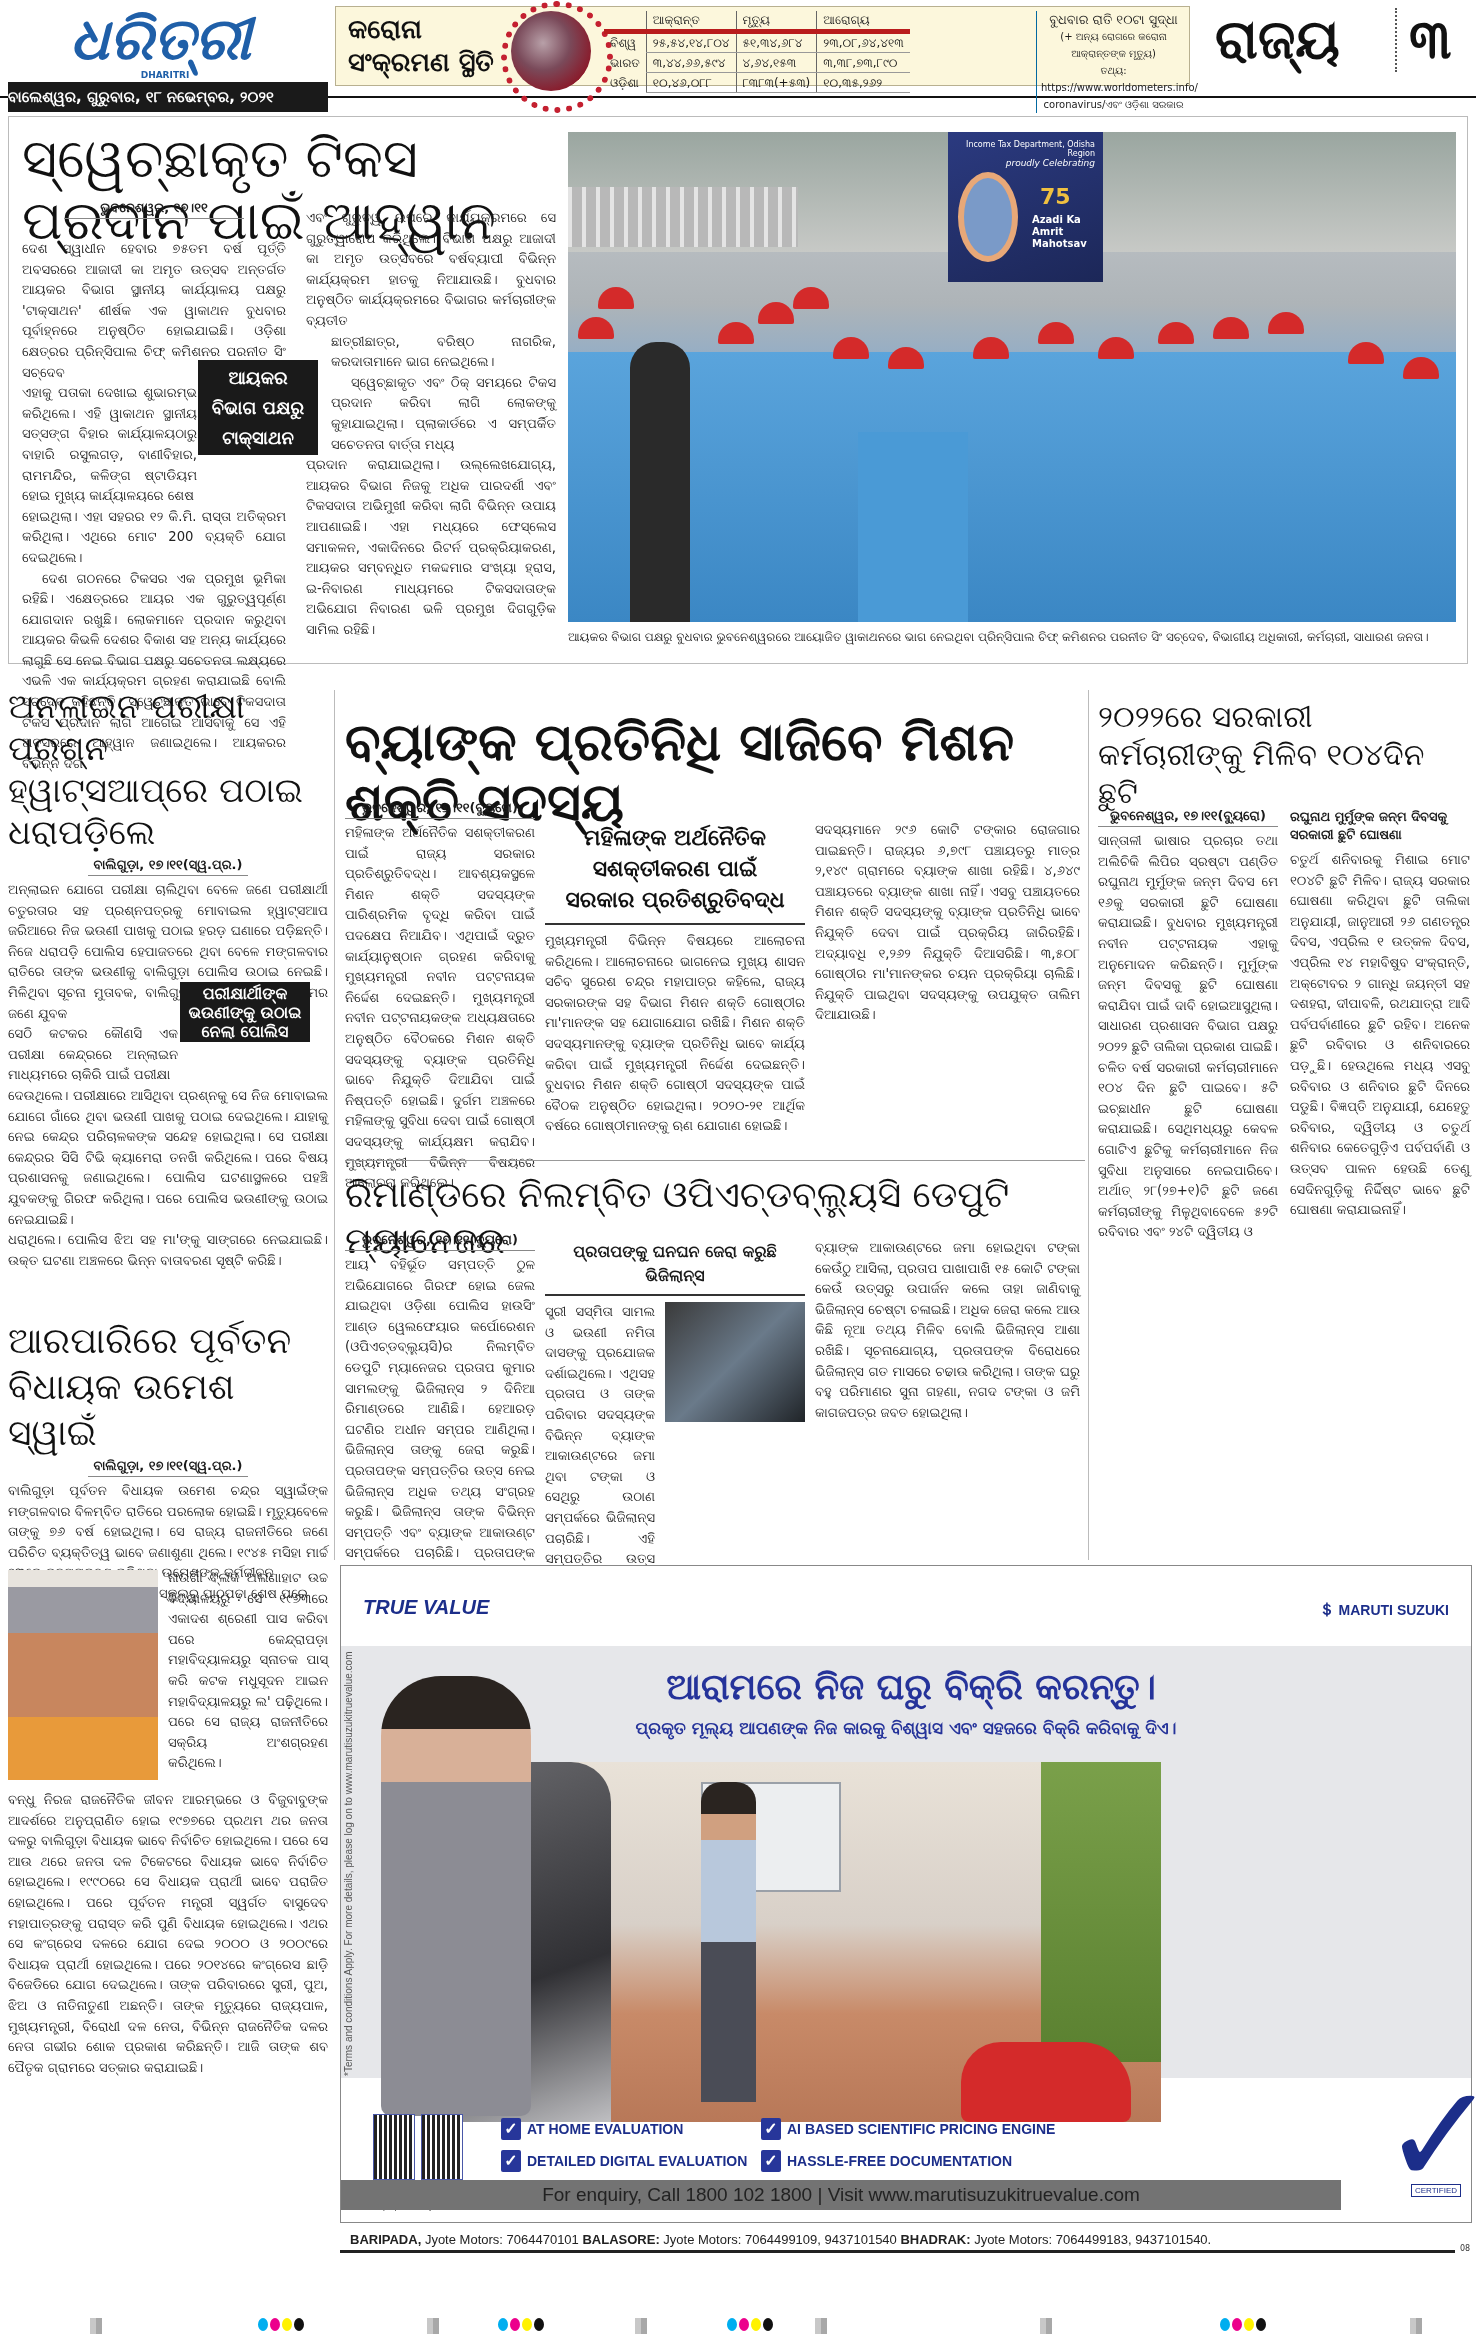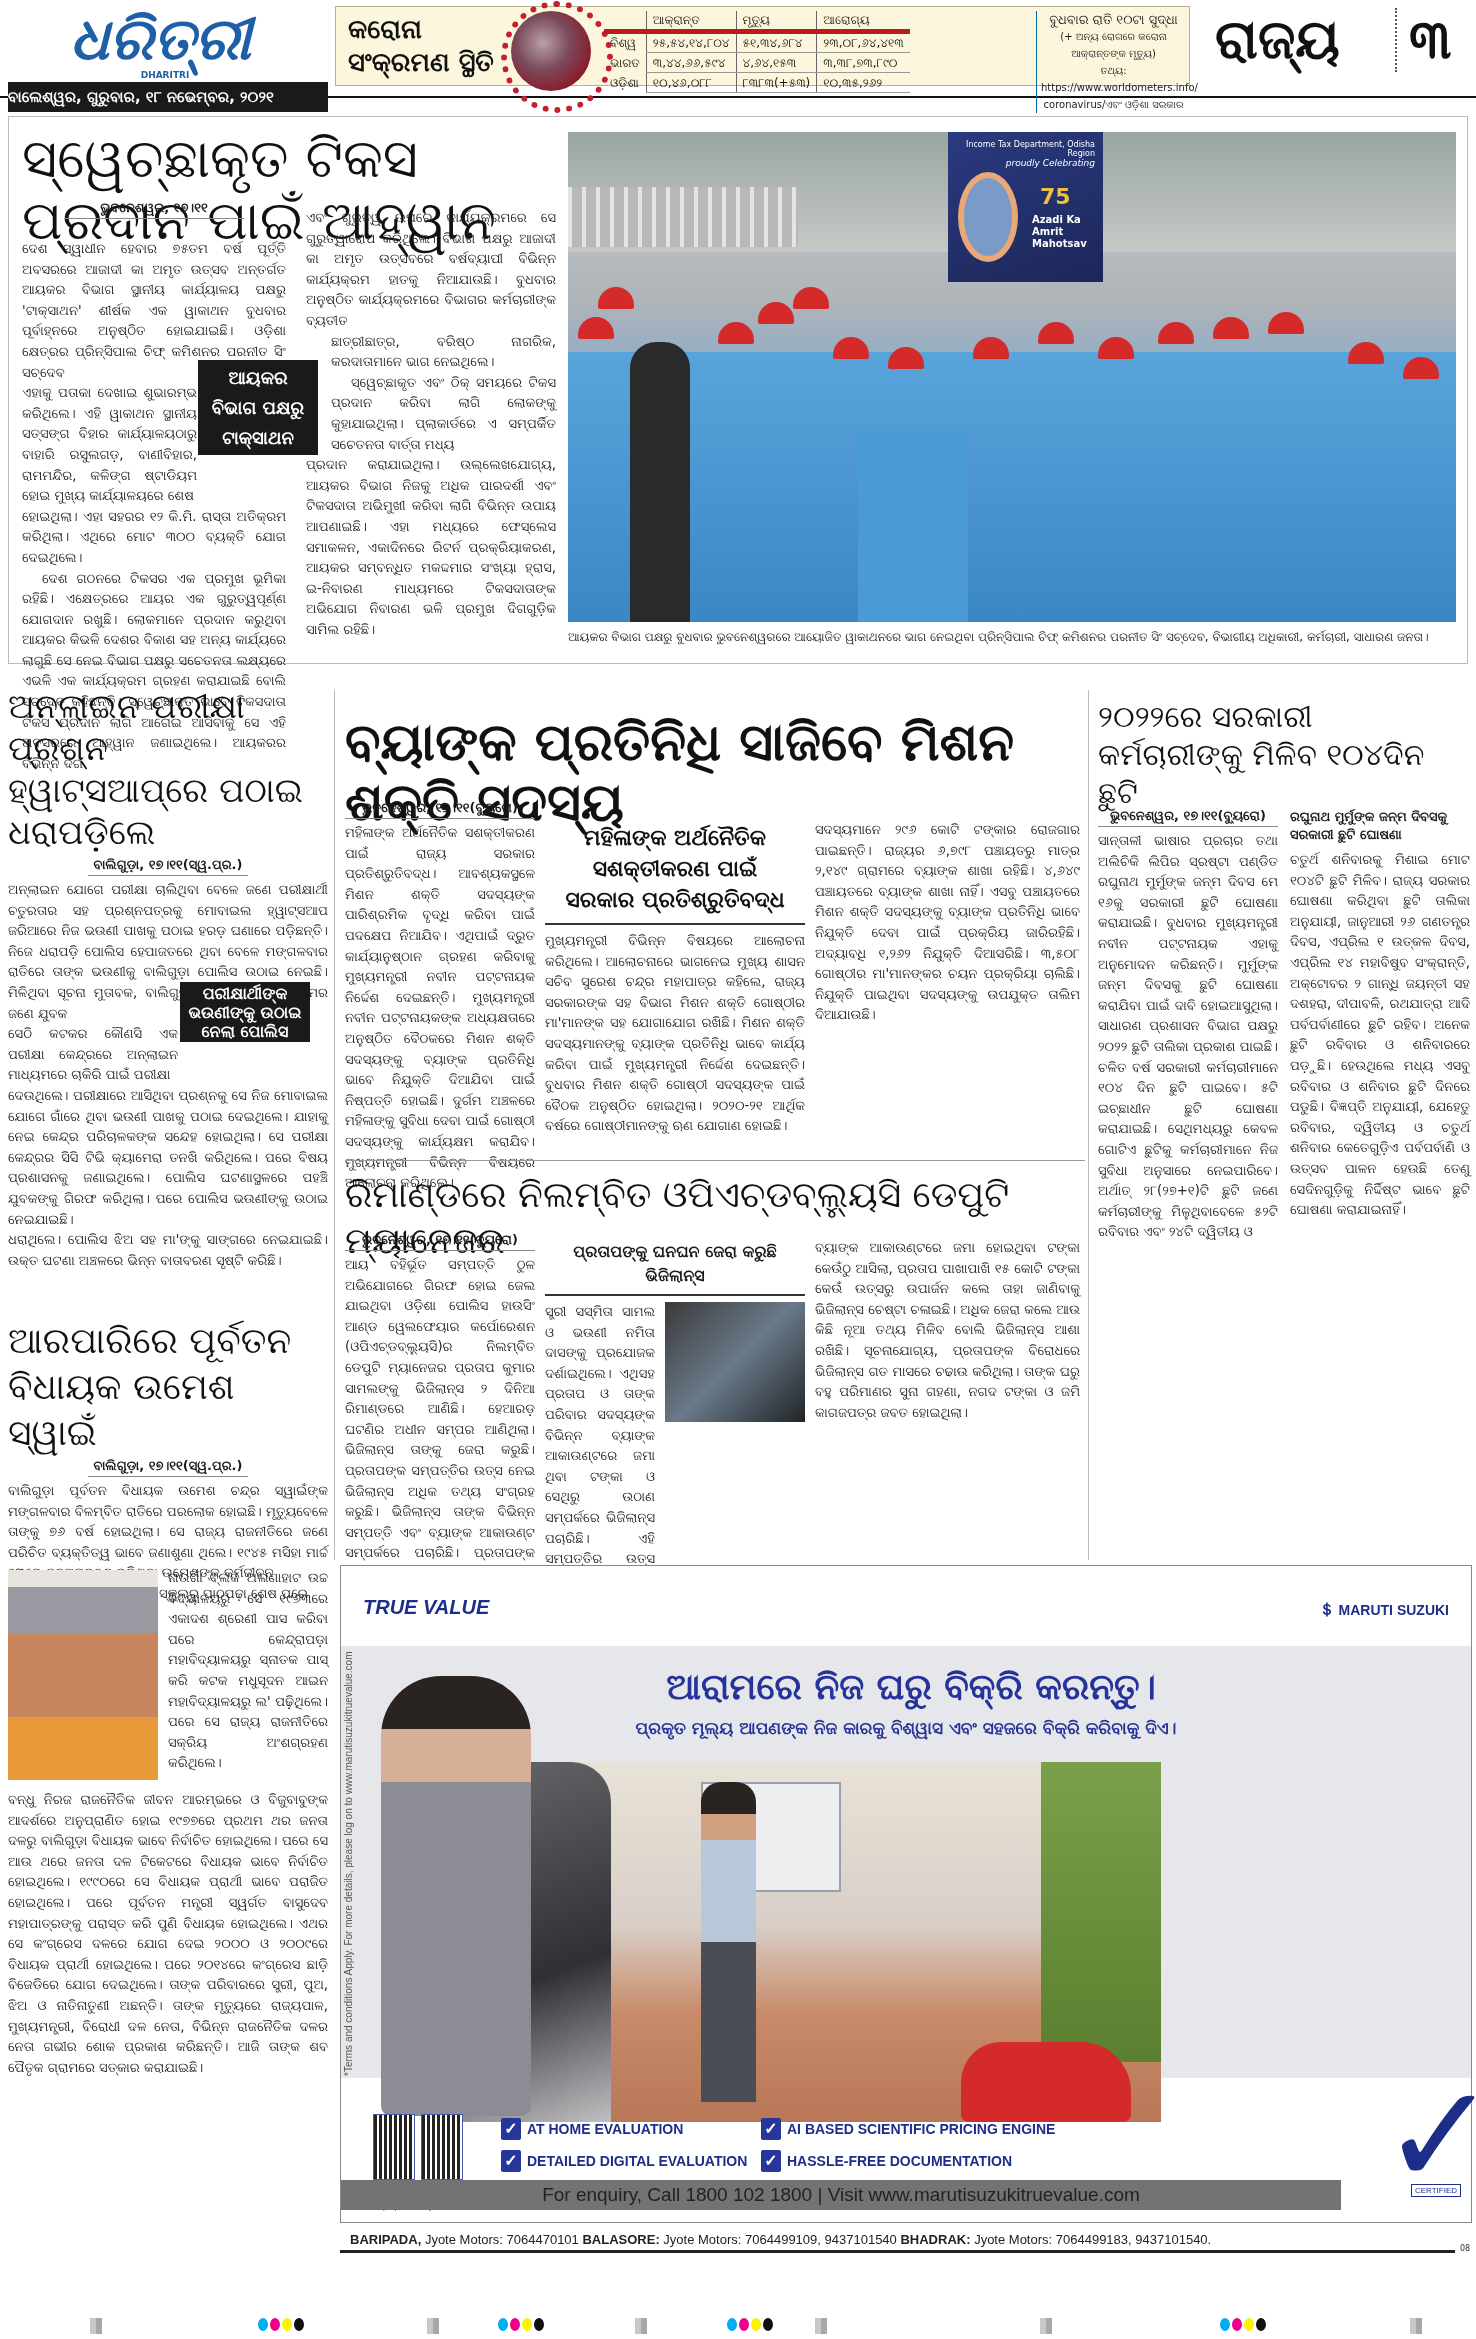--- a/index.html
+++ b/index.html
@@ -123,21 +123,21 @@
 <div class="abs section-title">ରାଜ୍ୟ</div>
 <div class="abs page-num">୩</div>
 
 <div class="abs lead-box"></div>
 <div class="abs lead-head h1">ସ୍ୱେଚ୍ଛାକୃତ ଟିକସ ପ୍ରଦାନ ପାଇଁ ଆହ୍ୱାନ</div>
 
 <div class="col" style="left:22px; top:200px; width:264px;">
   <div class="byline" style="width:180px; margin:0 auto 20px;">ଭୁବନେଶ୍ୱର, ୧୭।୧୧</div>
   <p class="body">ଦେଶ ସ୍ୱାଧୀନ ହେବାର ୭୫ତମ ବର୍ଷ ପୂର୍ତ୍ତି ଅବସରରେ ଆଜାଦୀ କା ଅମୃତ ଉତ୍ସବ ଅନ୍ତର୍ଗତ ଆୟକର ବିଭାଗ ସ୍ଥାନୀୟ କାର୍ଯ୍ୟାଳୟ ପକ୍ଷରୁ 'ଟାକ୍ସାଥନ' ଶୀର୍ଷକ ଏକ ୱାକାଥନ ବୁଧବାର ପୂର୍ବାହ୍ନରେ ଅନୁଷ୍ଠିତ ହୋଇଯାଇଛି। ଓଡ଼ିଶା କ୍ଷେତ୍ରର ପ୍ରିନ୍ସିପାଲ ଚିଫ୍ କମିଶନର ପରନୀତ ସିଂ ସଚ୍ଦେବ</p>
   <p class="body" style="width:175px;">ଏହାକୁ ପତାକା ଦେଖାଇ ଶୁଭାରମ୍ଭ କରିଥିଲେ। ଏହି ୱାକାଥନ ସ୍ଥାନୀୟ ସତ୍ସଙ୍ଗ ବିହାର କାର୍ଯ୍ୟାଳୟଠାରୁ ବାହାରି ରସୁଲଗଡ଼, ବାଣୀବିହାର, ରାମମନ୍ଦିର, କଳିଙ୍ଗ ଷ୍ଟାଡିୟମ ହୋଇ ମୁଖ୍ୟ କାର୍ଯ୍ୟାଳୟରେ ଶେଷ</p>
-  <p class="body">ହୋଇଥିଲା। ଏହା ସହରର ୧୨ କି.ମି. ରାସ୍ତା ଅତିକ୍ରମ କରିଥିଲା। ଏଥିରେ ମୋଟ ୩୦୦ ବ୍ୟକ୍ତି ଯୋଗ ଦେଇଥିଲେ।</p>
+  <p class="body">ହୋଇଥିଲା। ଏହା ସହରର ୧୨ କି.ମି. ରାସ୍ତା ଅତିକ୍ରମ କରିଥିଲା। ଏଥିରେ ମୋଟ 200 ବ୍ୟକ୍ତି ଯୋଗ ଦେଇଥିଲେ।</p>
   <p class="body" style="text-indent:20px;">ଦେଶ ଗଠନରେ ଟିକସର ଏକ ପ୍ରମୁଖ ଭୂମିକା ରହିଛି। ଏକ୍ଷେତ୍ରରେ ଆୟର ଏକ ଗୁରୁତ୍ୱପୂର୍ଣ୍ଣ ଯୋଗଦାନ ରଖୁଛି। ଲୋକମାନେ ପ୍ରଦାନ କରୁଥିବା ଆୟକର କିଭଳି ଦେଶର ବିକାଶ ସହ ଅନ୍ୟ କାର୍ଯ୍ୟରେ ଲାଗୁଛି ସେ ନେଇ ବିଭାଗ ପକ୍ଷରୁ ସଚେତନତା ଲକ୍ଷ୍ୟରେ ଏଭଳି ଏକ କାର୍ଯ୍ୟକ୍ରମ ଗ୍ରହଣ କରାଯାଇଛି ବୋଲି ସଚ୍ଦେବ କହିଛନ୍ତି। ସ୍ୱେଚ୍ଛାକୃତ ଭାବେ ଟିକସଦାତା ଟିକସ ପ୍ରଦାନ ଲାଗି ଆଗେଇ ଆସିବାକୁ ସେ ଏହି ଅବସରରେ ଆହ୍ୱାନ ଜଣାଇଥିଲେ। ଆୟକରର ବିଭିନ୍ନ ଦିଗ</p>
 </div>
 <div class="abs callout-dark" style="left:198px; top:360px; width:120px; height:95px; font-size:18px; line-height:30px; padding-top:3px;">
   <div>ଆୟକର</div>
   <div>ବିଭାଗ ପକ୍ଷରୁ</div>
   <div>ଟାକ୍ସାଥନ</div>
 </div>
 <div class="col" style="left:306px; top:208px; width:250px;">
   <p class="body">ଏବଂ ଗୁରୁତ୍ୱ ଉପରେ କାର୍ଯ୍ୟକ୍ରମରେ ସେ ଗୁରୁତ୍ୱାରୋପ କରିଥିଲେ। ବିଭାଗ ପକ୍ଷରୁ ଆଜାଦୀ କା ଅମୃତ ଉତ୍ସବରେ ବର୍ଷବ୍ୟାପୀ ବିଭିନ୍ନ କାର୍ଯ୍ୟକ୍ରମ ହାତକୁ ନିଆଯାଉଛି। ବୁଧବାର ଅନୁଷ୍ଠିତ କାର୍ଯ୍ୟକ୍ରମରେ ବିଭାଗର କର୍ମଚାରୀଙ୍କ ବ୍ୟତୀତ</p>
   <p class="body" style="padding-left:25px;">ଛାତ୍ରୀଛାତ୍ର, ବରିଷ୍ଠ ନାଗରିକ, କରଦାତାମାନେ ଭାଗ ନେଇଥିଲେ।</p>

